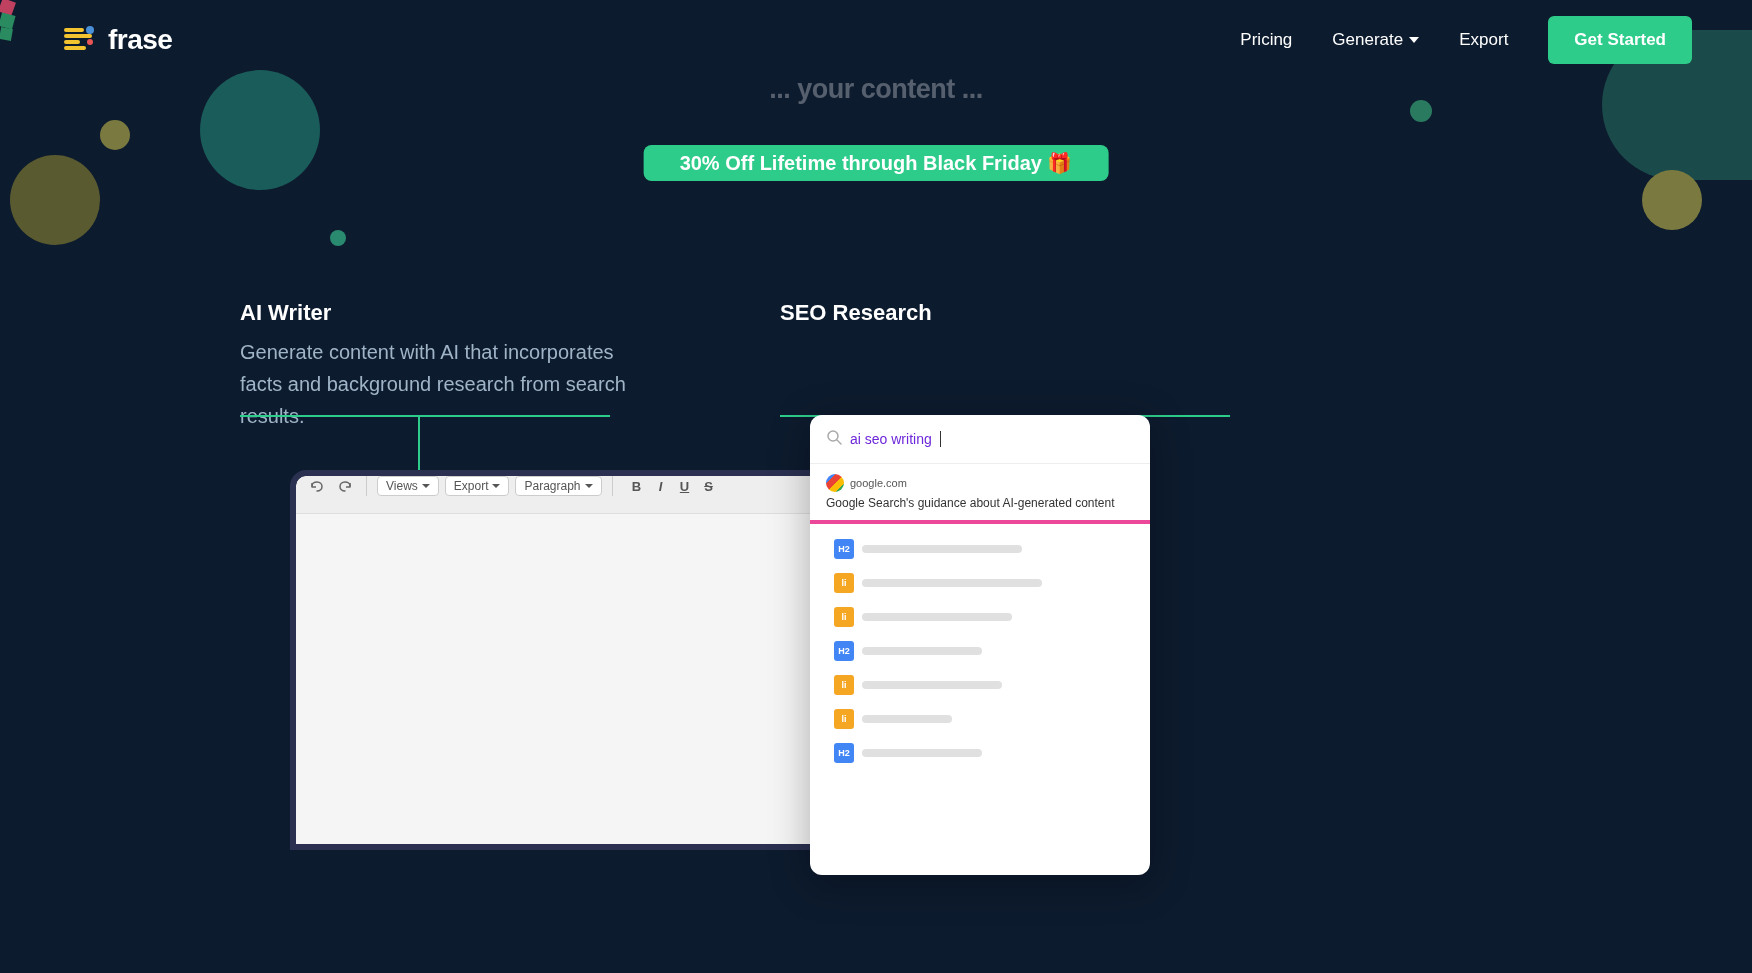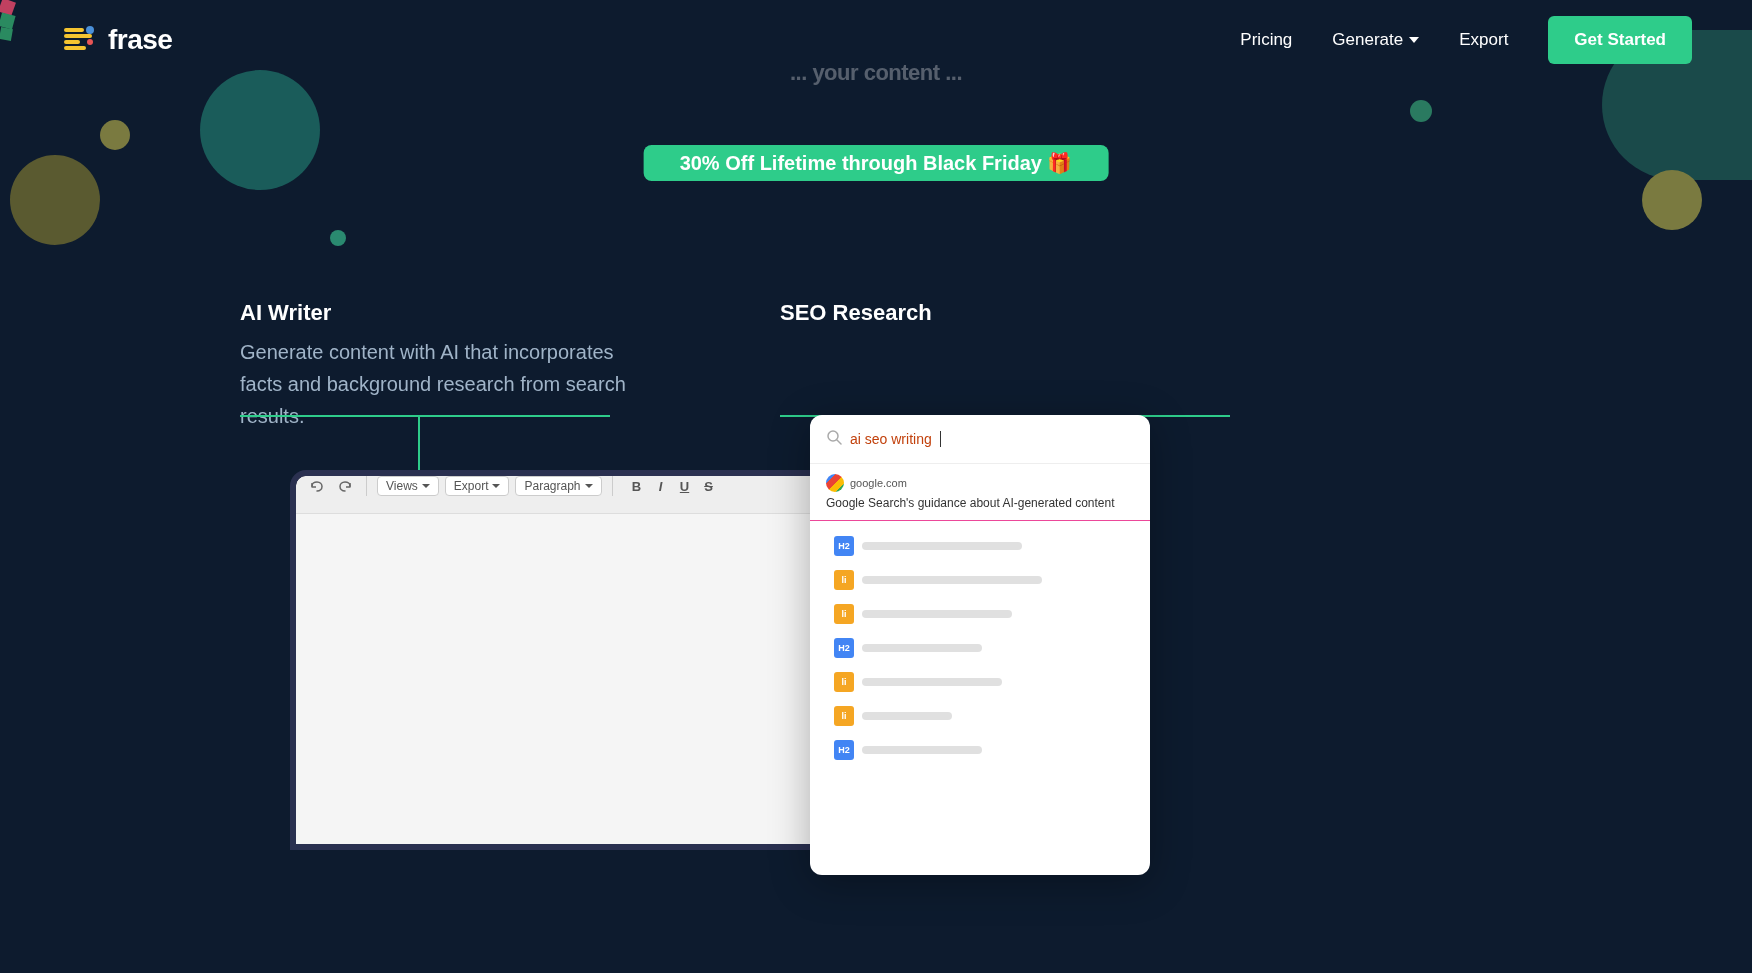--- a/index.html
+++ b/index.html
@@ -277,32 +277,32 @@
       gap: 8px;
       padding: 14px 16px;
       border-bottom: 1px solid #eee;
     }
     .search-icon-seo {
       color: #aaa;
       font-size: 16px;
     }
     .seo-search-text {
       font-size: 14px;
-      color: #c2410c;
+      color: #6d28d9;
     }
     .seo-search-cursor {
       display: inline-block;
       width: 1px; height: 16px;
       background: #333;
       animation: blink 1s infinite;
     }
     @keyframes blink { 0%,100%{opacity:1} 50%{opacity:0} }
     .seo-google-result {
       padding: 10px 16px;
-      border-bottom: 1px solid #ec4899;
+      border-bottom: 4px solid #ec4899;
     }
     .google-logo-row {
       display: flex; align-items: center; gap: 6px;
       margin-bottom: 4px;
     }
     .google-g {
       width: 18px; height: 18px;
       background: linear-gradient(135deg, #4285f4 25%, #ea4335 25%, #ea4335 50%, #fbbc05 50%, #fbbc05 75%, #34a853 75%);
       border-radius: 50%;
     }
@@ -334,25 +334,25 @@
       border-radius: 4px;
       flex: 1;
     }
     .bar-long { max-width: 160px; }
     .bar-medium { max-width: 120px; }
     .bar-short { max-width: 90px; }
 
     
     .hero-tagline {
       position: absolute;
-      top: 60px;
+      top: 74px;
       left: 50%;
       transform: translateX(-50%);
       color: rgba(255,255,255,0.3);
-      font-size: 22px;
+      font-size: 27px;
       font-weight: 700;
       white-space: nowrap;
       letter-spacing: -0.5px;
     }
   </style>
 </head>
 <body>
 
 <div class="circle circle-teal-lg"></div>
 <div class="circle circle-olive-sm"></div>

